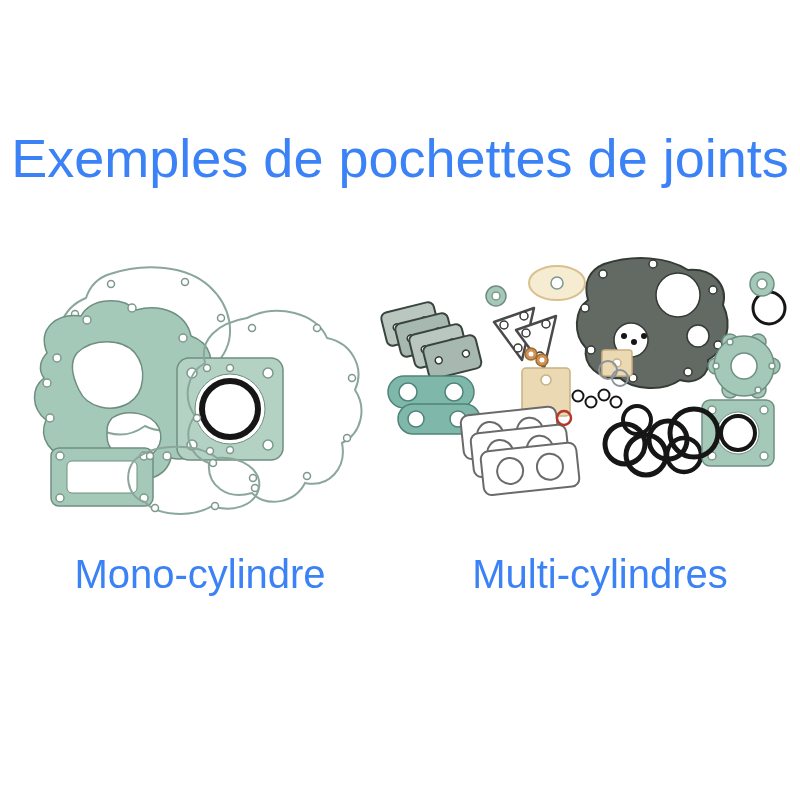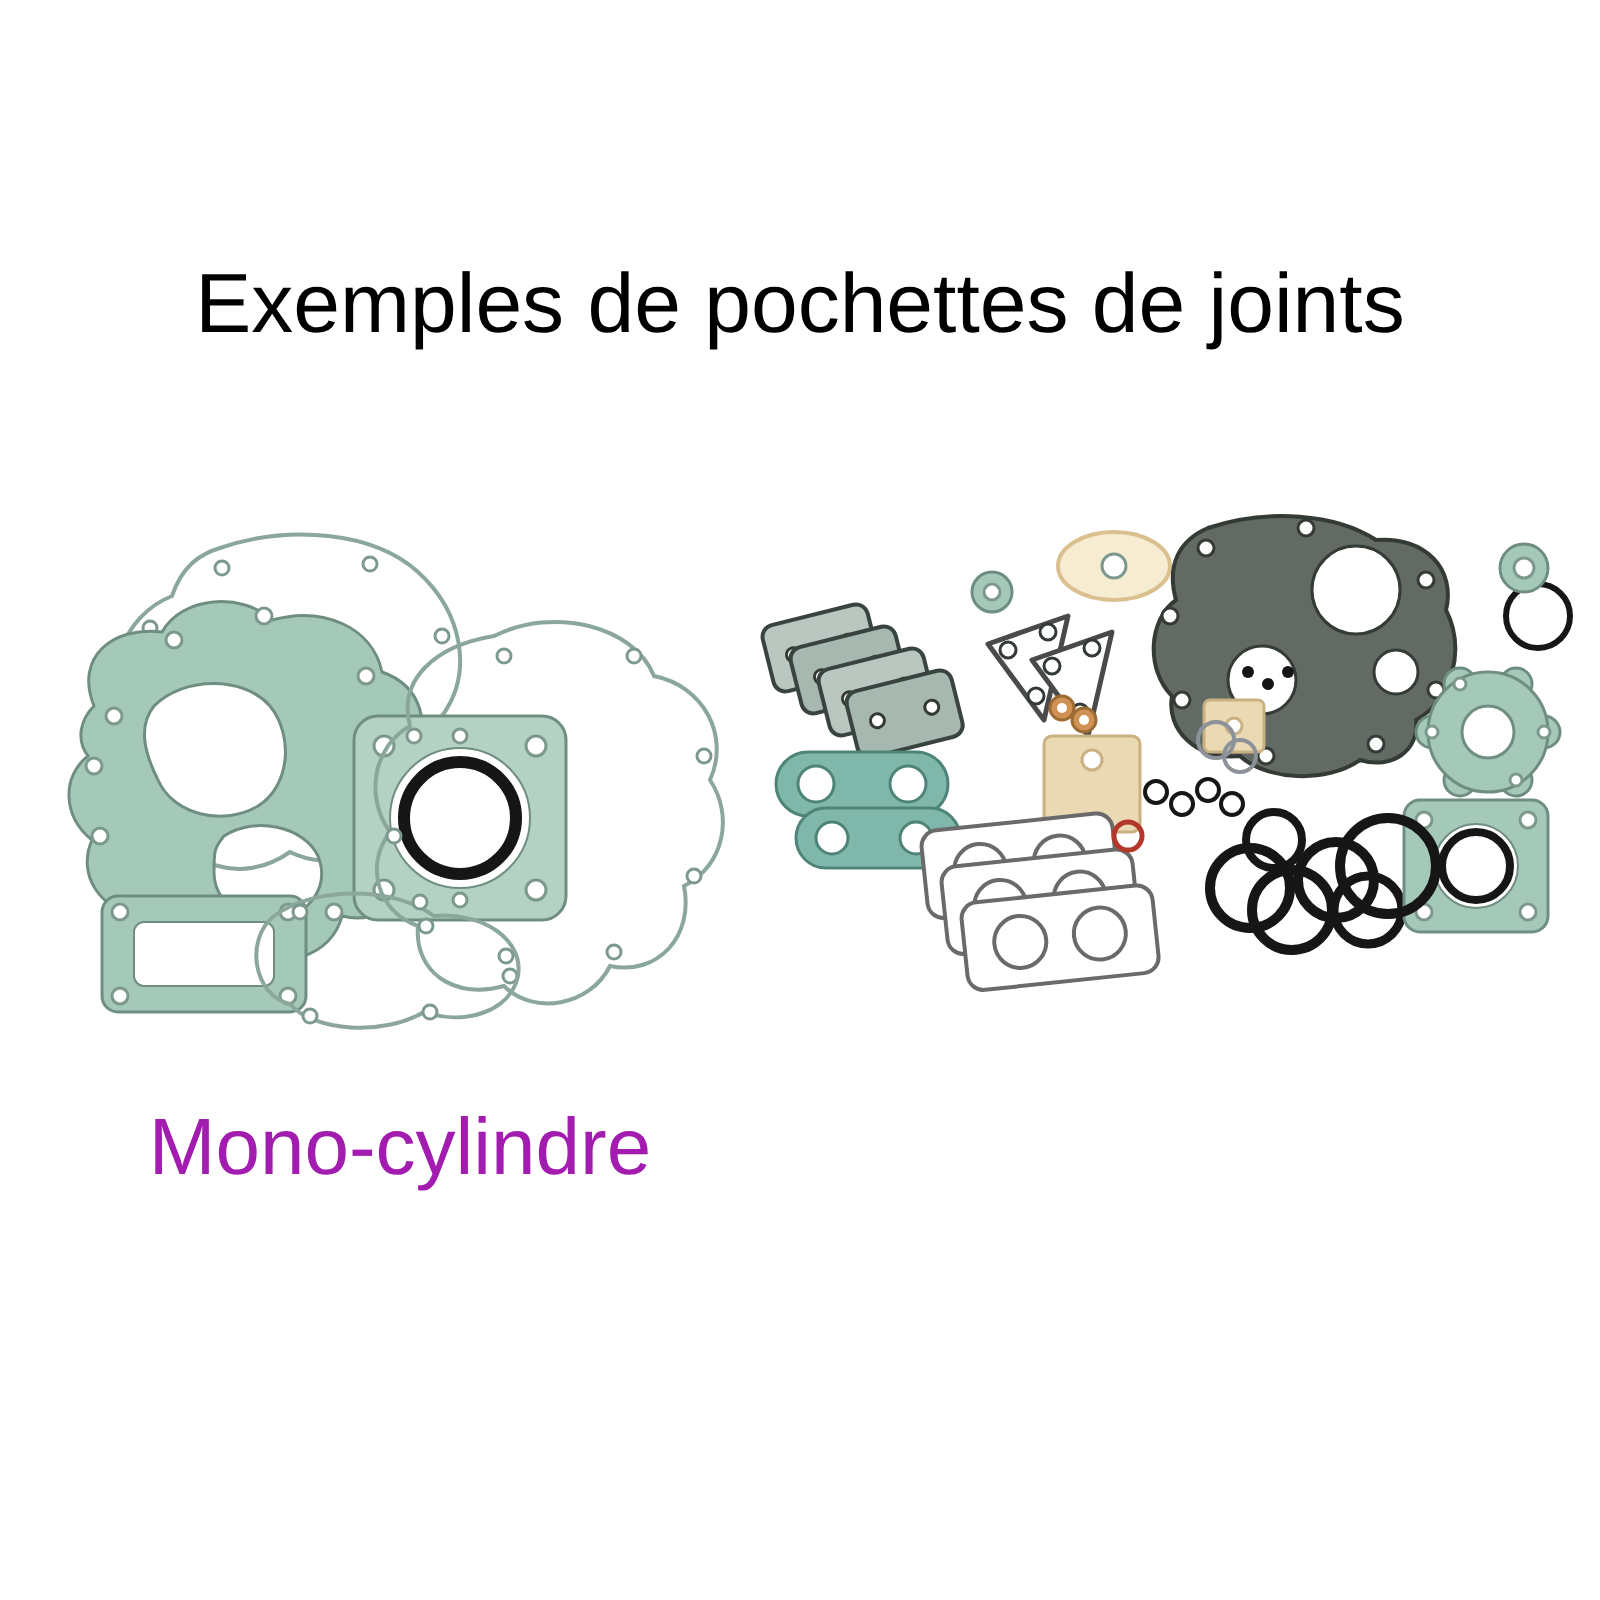--- a/index.html
+++ b/index.html
@@ -2,28 +2,28 @@
 <html><head>
 <meta charset="utf-8">
 <style>
   html,body{margin:0;padding:0;}
   body{
     width:800px;height:800px;background:#ffffff;position:relative;
     font-family:"Liberation Sans", sans-serif;color:#000;overflow:hidden;
   }
   .title{
     position:absolute;top:128px;left:0;width:100%;
-    text-align:center;font-size:42px;line-height:1.12;font-weight:400;color:#000000;
+    text-align:center;font-size:54px;line-height:1.12;font-weight:400;color:#3b82f6;
   }
   .figures{position:absolute;top:248px;left:0;width:100%;height:290px;}
   .fig-left{position:absolute;left:15px;top:8px;}
   .fig-right{position:absolute;left:372px;top:0;}
   .captions{
     position:absolute;top:552px;left:0;width:100%;display:flex;
-    font-size:40px;font-weight:400;color:#a21caf;
+    font-size:40px;font-weight:400;color:#3b82f6;
   }
   .captions > div{flex:0 0 50%;text-align:center;}
   .hole{fill:#fff;stroke:#7d988c;stroke-width:1.5;}
   .hole-dk{fill:#fff;stroke:#343a34;stroke-width:1.5;}
   .outline{fill:none;stroke:#8ba79b;stroke-width:2;}
 </style>
 </head>
 <body>
 
 <div class="title">
@@ -262,13 +262,14 @@
       <circle cx="322" cy="185" r="24" fill="none" stroke-width="5" stroke="#161616"></circle>
     </g>
 
     <circle cx="124" cy="48" r="10" stroke="#6f8e81" stroke-width="1.5" fill="#a5c9b9"></circle>
     <circle class="hole" cx="124" cy="48" r="4"></circle>
   </svg>
 </div>
 
 <div class="captions">
   <div>Mono-cylindre</div>
+  <div>Multi-cylindres</div>
 </div>
 
 </body></html>

